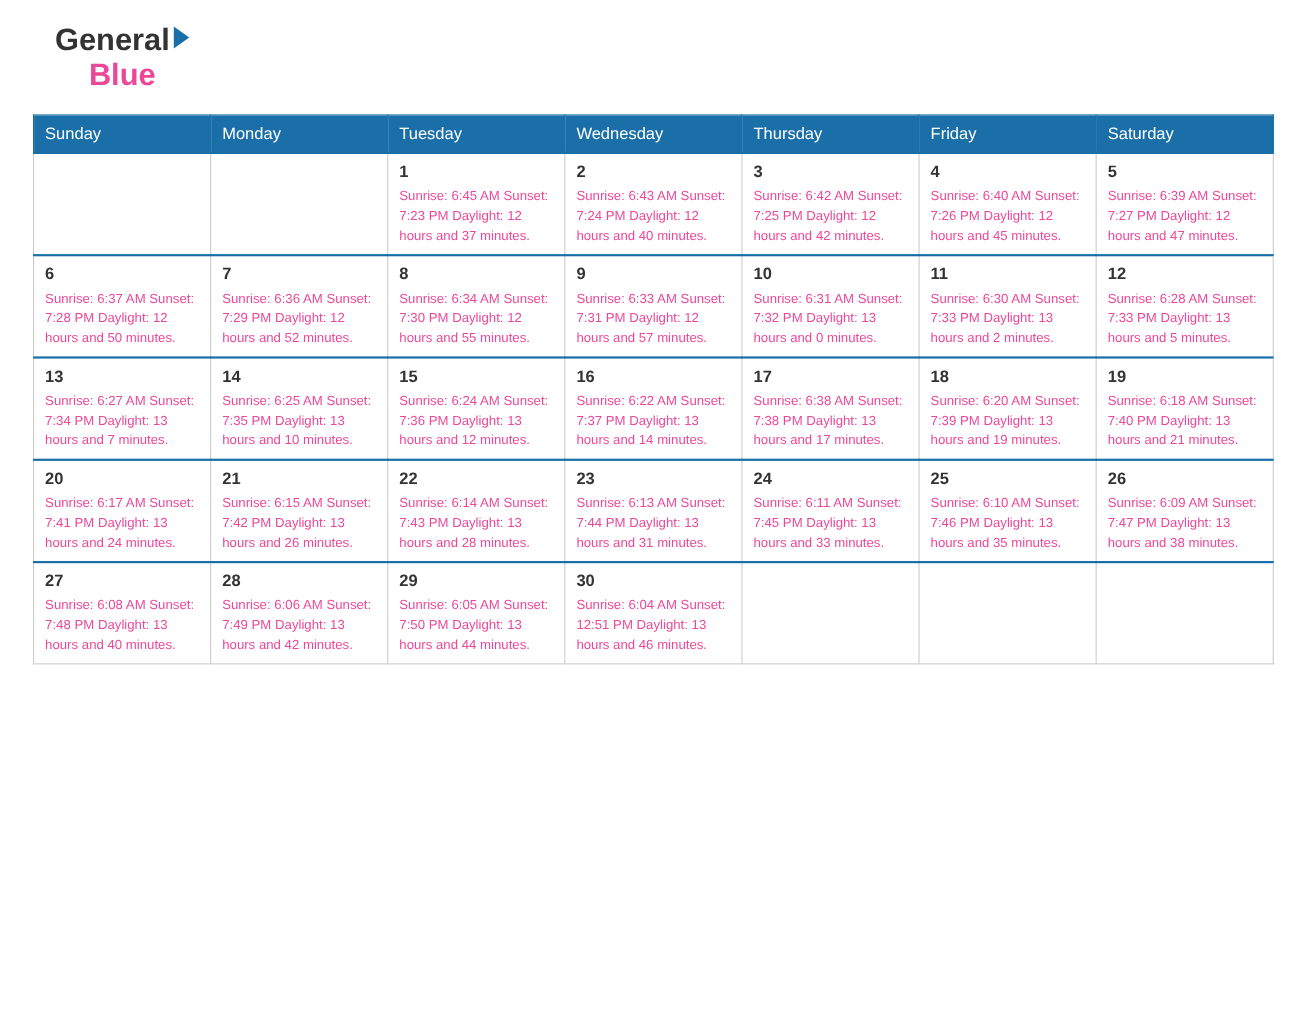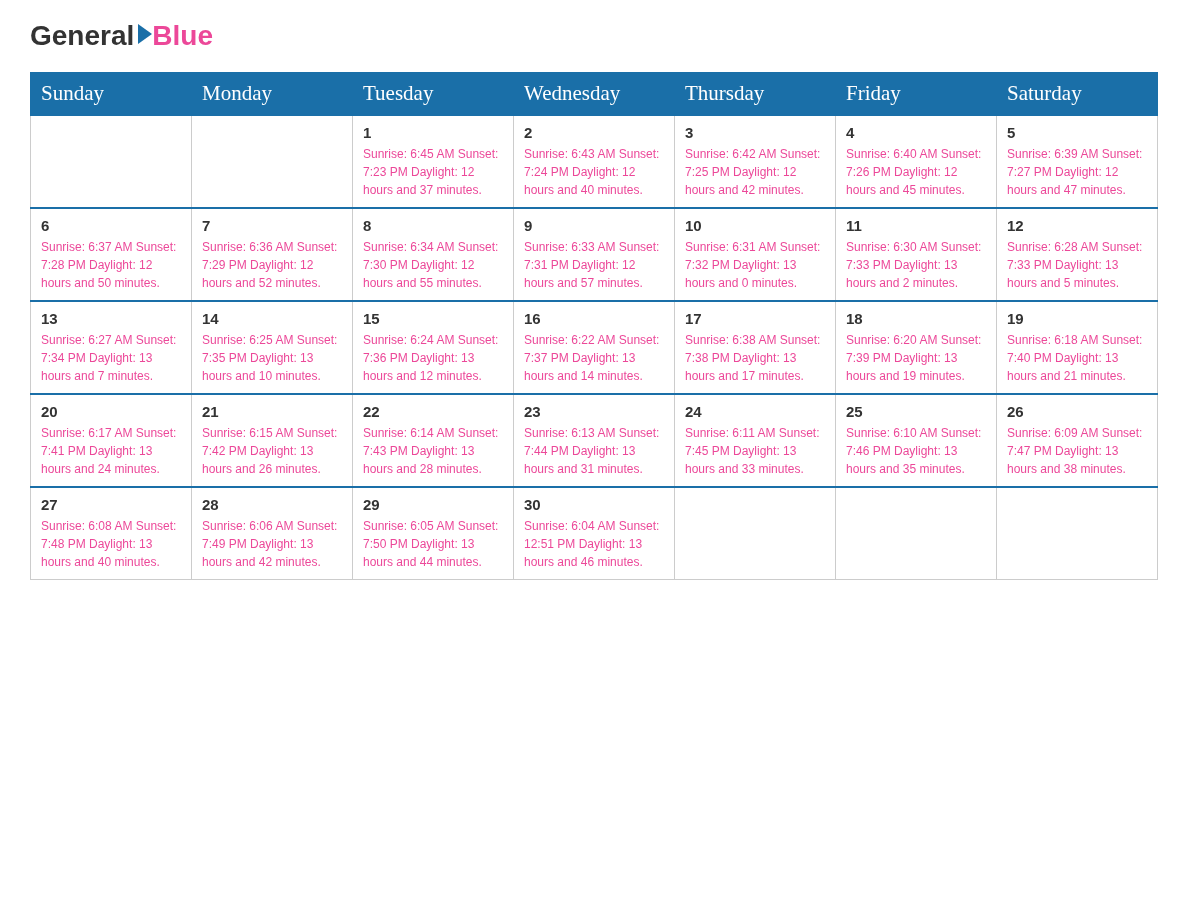--- a/index.html
+++ b/index.html
@@ -10,22 +10,23 @@
       padding: 20px 30px;
     }
     .header {
       display: flex;
       justify-content: space-between;
       align-items: flex-start;
       margin-bottom: 20px;
     }
     .logo {
       display: flex;
-      flex-direction: row;
+      flex-direction: column;
       align-items: center;
+      margin-left: 20px;
     }
     .logo-text {
       display: flex;
       align-items: center;
       font-size: 28px;
       font-weight: bold;
       color: #333;
     }
     .logo-arrow {
       width: 0;
@@ -58,25 +59,24 @@
     }
     .calendar {
       width: 100%;
       border-collapse: collapse;
       border: 1px solid #ccc;
     }
     .calendar th {
       background-color: #1a6fa8;
       color: #fff;
       padding: 8px 10px;
-      font-size: 21px;
+      font-size: 15px;
       font-weight: normal;
       text-align: left;
       border: 1px solid #1a6fa8;
-      font-family: Liberation Serif, serif;
     }
     .calendar td {
       vertical-align: top;
       padding: 8px 10px;
       border: 1px solid #ccc;
       width: 14.28%;
       min-height: 100px;
     }
     .day-number {
       font-size: 15px;

